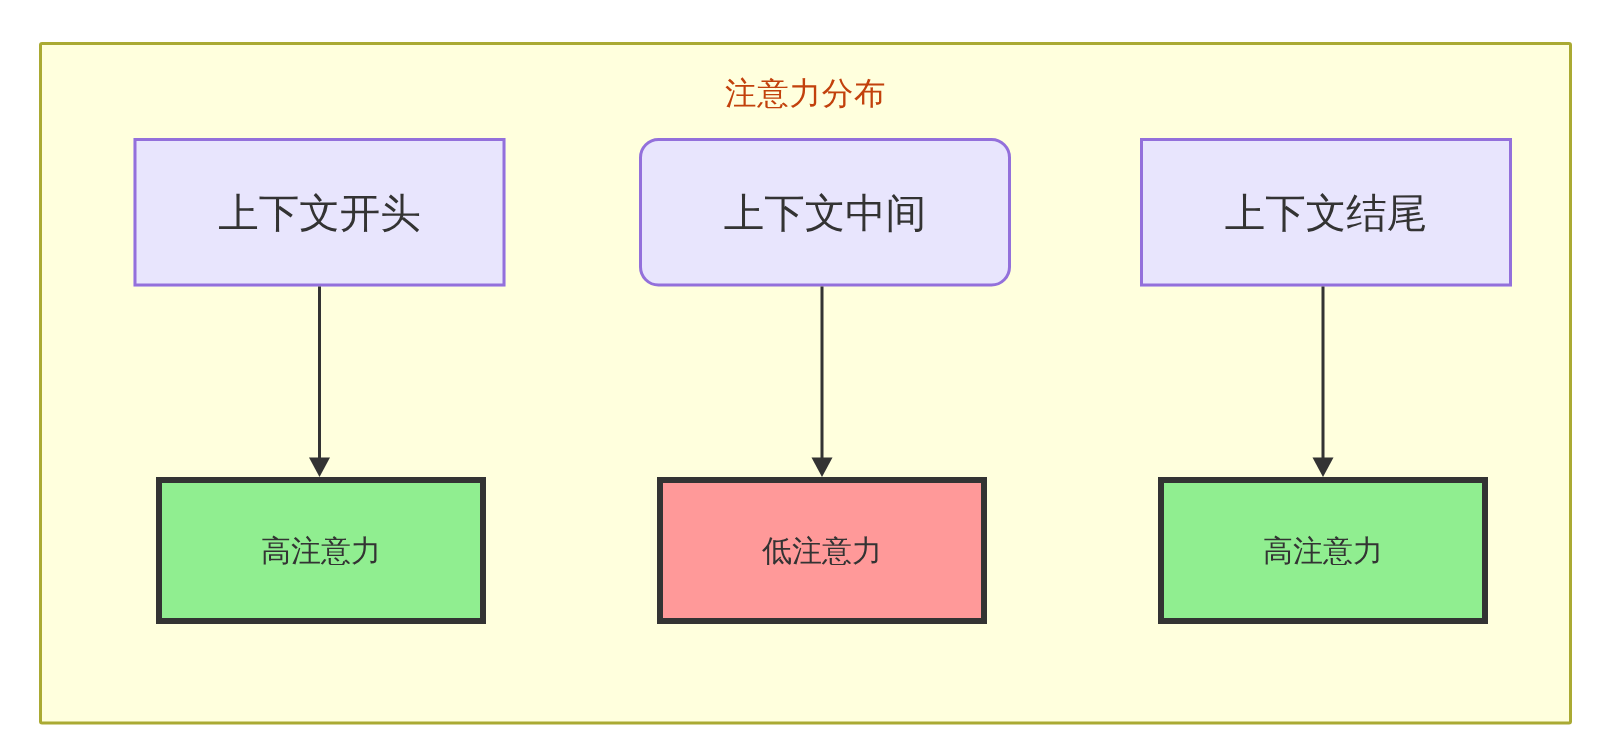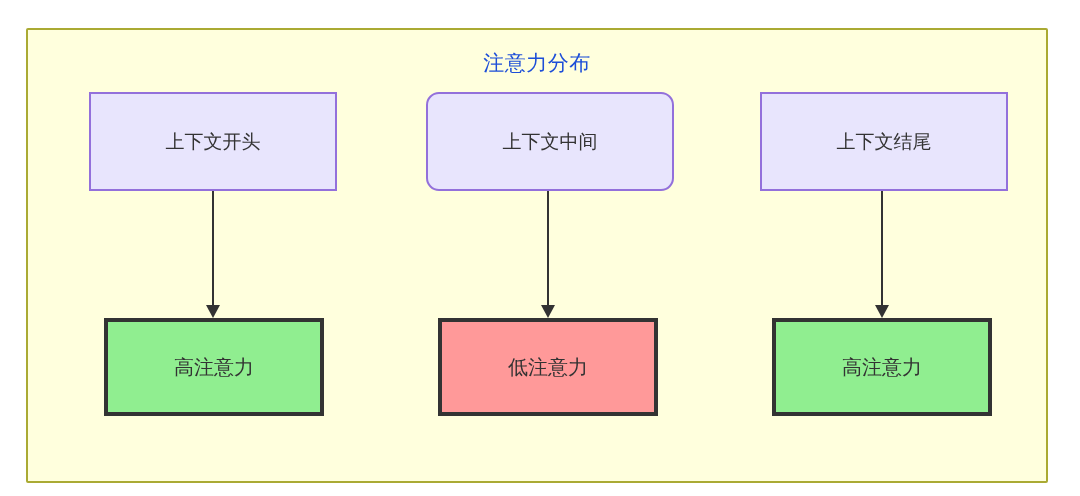--- a/index.html
+++ b/index.html
@@ -35,21 +35,21 @@
   }
 
   .subgraph-title {
     position: absolute;
     left: 0;
     top: 20px;
     width: 100%;
     text-align: center;
     font-size: 21px;
     line-height: 26px;
-    color: #1d4ed8;
+    color: #c2410c;
     letter-spacing: 0.5px;
     white-space: nowrap;
   }
 
   
   .node {
     position: absolute;
     box-sizing: border-box;
     display: flex;
     align-items: center;
@@ -58,21 +58,21 @@
     color: #333333;
     white-space: nowrap;
   }
 
   .node-src {
     width: 248px;
     height: 99px;
     top: 92px;
     background: #e8e5fd;
     border: 2px solid #9370db;
-    font-size: 19px;
+    font-size: 27px;
   }
   .node-src.c1 { left: 89px; }
   .node-src.c2 { left: 426px; border-radius: 13px; }
   .node-src.c3 { left: 760px; }
 
   .node-dst {
     width: 220px;
     height: 98px;
     top: 318px;
     border: 4px solid #333333;

